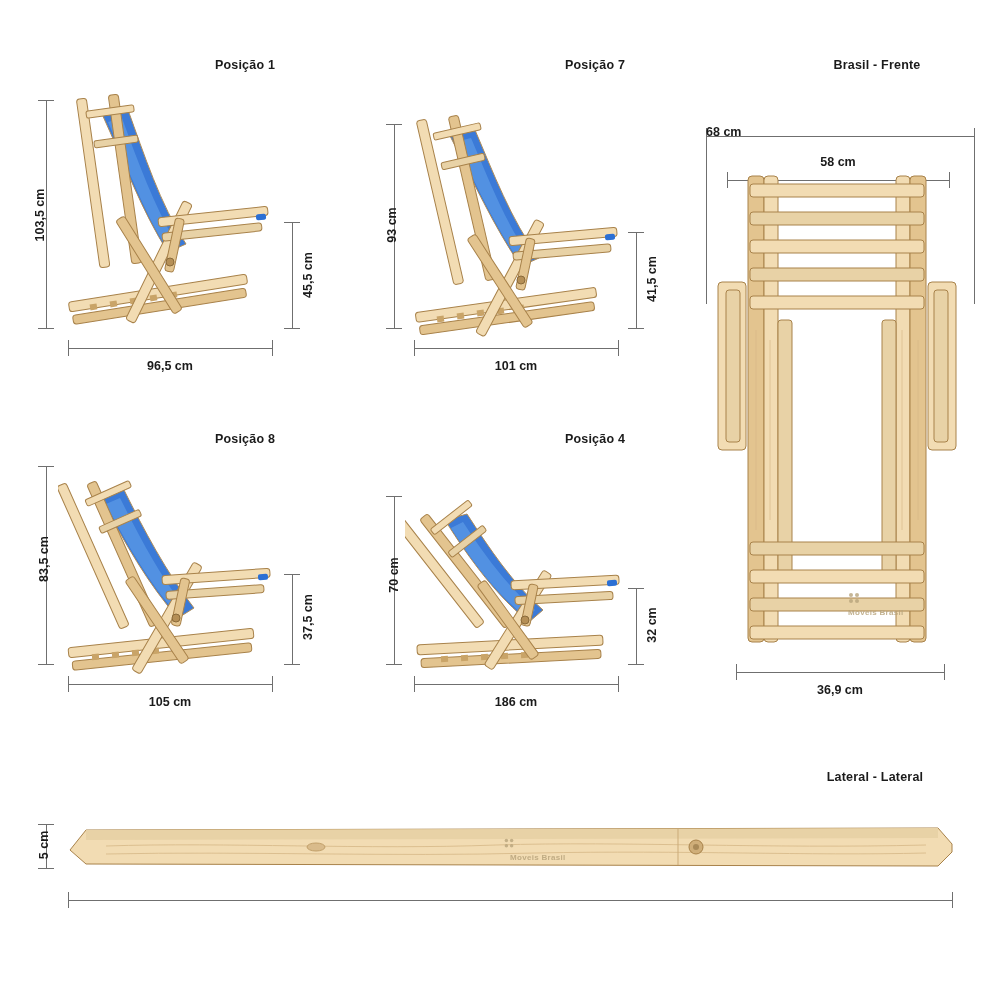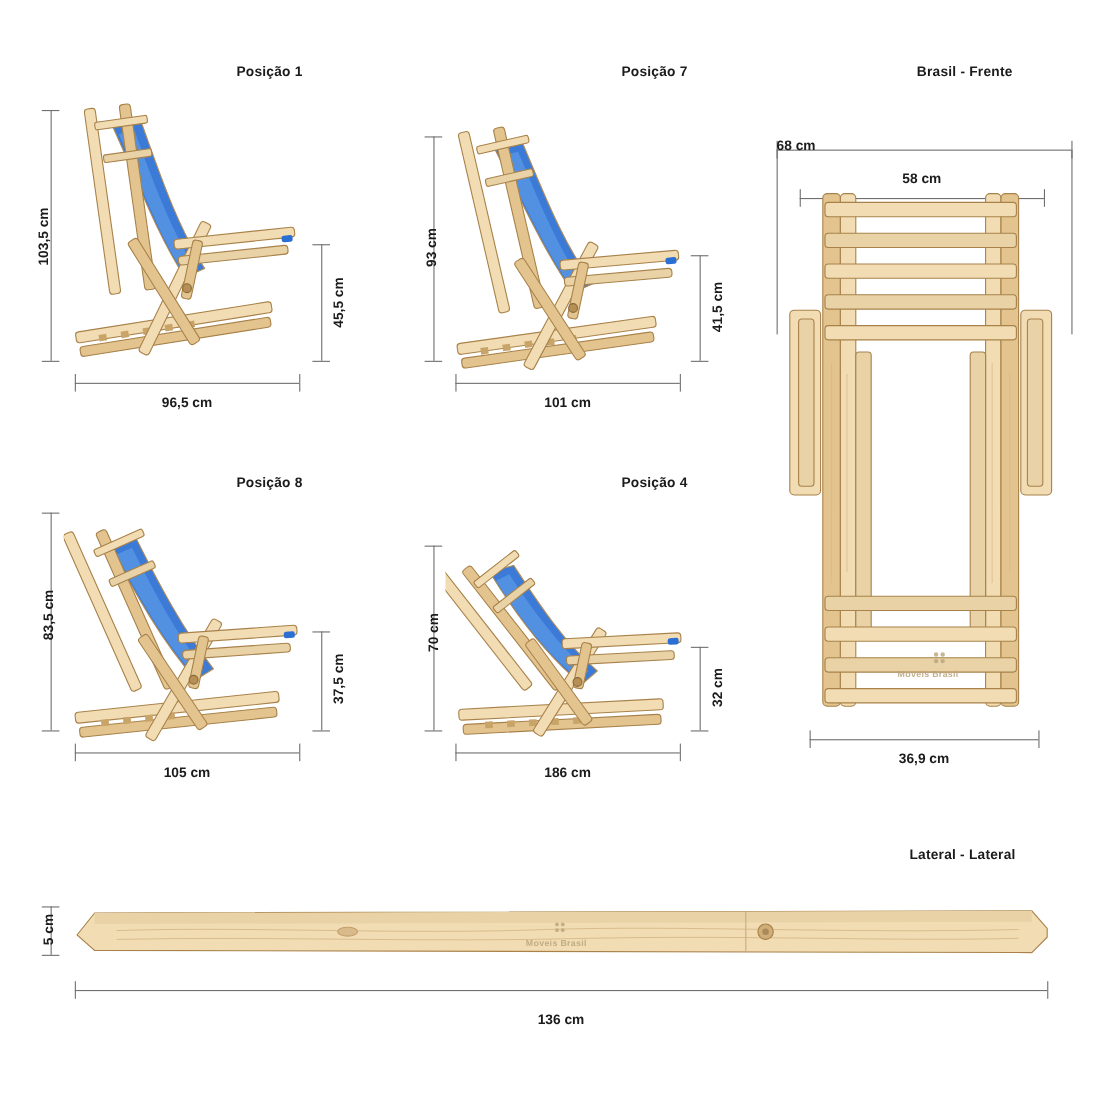--- a/index.html
+++ b/index.html
@@ -58,20 +58,21 @@
   }
   .chair-svg, .folded-svg, .side-svg { position: absolute; }
   .wm {
     position: absolute;
     font-size: 8px;
     color: #b8a47c;
     font-weight: bold;
     letter-spacing: .3px;
     opacity: .85;
     white-space: nowrap;
+    margin-left: 32px;
   }
 </style>
 </head>
 <body>
 
 <div id="stage">
 
   <div class="panel-title" style="left:180px; top:58px; width:130px;">Posição 1</div>
 
   <div class="dline-v" style="left:46px; top:100px; height:228px;"></div>
@@ -327,21 +328,20 @@
   <div class="panel-title" style="left:810px; top:770px; width:130px;">Lateral - Lateral</div>
 
   <div class="dline-v" style="left:46px; top:824px; height:44px;"></div>
   <div class="tick-h" style="left:38px; top:824px; width:16px;"></div>
   <div class="tick-h" style="left:38px; top:868px; width:16px;"></div>
   <div class="dim-label vert" style="left:14px; top:838px; width:60px; text-align:center;">5 cm</div>
 
   <div class="dline-h" style="left:68px; top:900px; width:884px;"></div>
   <div class="tick-v" style="left:68px; top:892px; height:16px;"></div>
   <div class="tick-v" style="left:952px; top:892px; height:16px;"></div>
-  <div class="dim-label" style="left:68px; top:920px; width:884px; text-align:center;">136 cm</div>
 
   <svg class="side-svg" width="890" height="54" viewBox="0 0 890 54" style="left:66px; top:820px;">
     <g stroke="#a8824a" stroke-width="1">
       <path d="M4 30 L 20 10 L 872 8 L 886 24 L 886 32 L 872 46 L 20 44 Z" fill="#f2dcb3"></path>
       <path d="M20 10 L 872 8 L 872 18 L 20 20 Z" fill="#e8d2a6" stroke="none"></path>
       <g stroke="#d6b887" stroke-width="0.9" fill="none" opacity="0.9">
         <path d="M40 26 C 160 22, 300 30, 430 25 C 560 21, 700 29, 860 25"></path>
         <path d="M40 34 C 180 31, 320 37, 470 33 C 620 30, 740 36, 860 33"></path>
       </g>
       <ellipse cx="250" cy="27" rx="9" ry="4" fill="#d9bb8b" stroke="#c2a06a"></ellipse>

